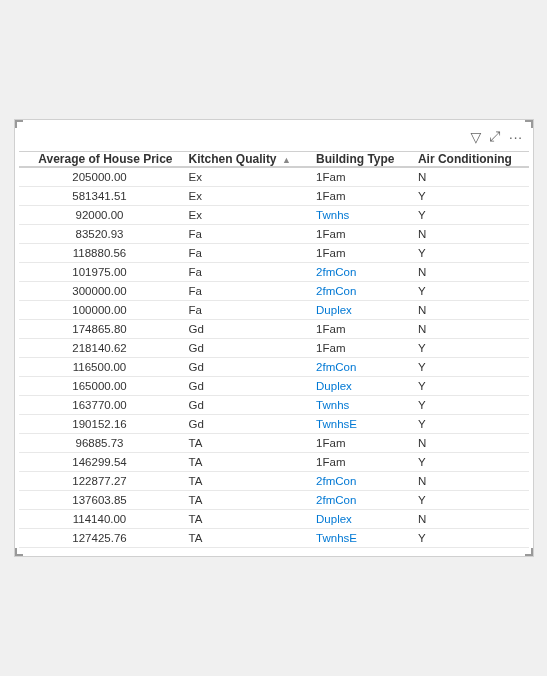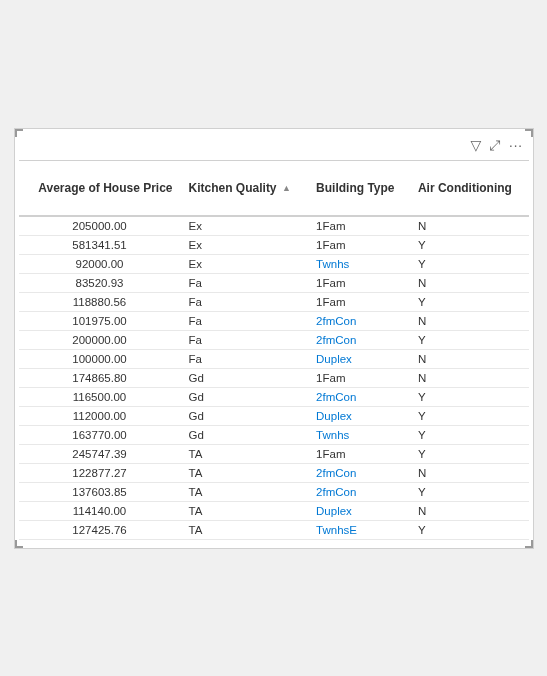--- a/index.html
+++ b/index.html
@@ -32,21 +32,21 @@
       font-size: 14px;
       cursor: pointer;
     }
     table {
       width: 100%;
       border-collapse: collapse;
     }
     thead tr th {
       border-bottom: 2px solid #d0d0d0;
       border-top: 1px solid #d0d0d0;
-      padding: 20px 8px;
+      padding: 0 8px;
       text-align: left;
       font-weight: 600;
       color: #333;
       font-size: 12px;
       white-space: nowrap;
     }
     thead tr th:first-child {
       text-align: right;
     }
     tbody tr td {
@@ -134,57 +134,75 @@
           <td>1Fam</td>
           <td>Y</td>
         </tr>
         <tr>
           <td>101975.00</td>
           <td>Fa</td>
           <td class="linked">2fmCon</td>
           <td>N</td>
         </tr>
         <tr>
-          <td>200000.00</td>
+          <td>300000.00</td>
           <td>Fa</td>
           <td class="linked">2fmCon</td>
           <td>Y</td>
         </tr>
         <tr>
           <td>100000.00</td>
           <td>Fa</td>
           <td class="linked">Duplex</td>
           <td>N</td>
         </tr>
         <tr>
           <td>174865.80</td>
           <td>Gd</td>
           <td>1Fam</td>
           <td>N</td>
         </tr>
         <tr>
+          <td>218140.62</td>
+          <td>Gd</td>
+          <td>1Fam</td>
+          <td>Y</td>
+        </tr>
+        <tr>
           <td>116500.00</td>
           <td>Gd</td>
           <td class="linked">2fmCon</td>
           <td>Y</td>
         </tr>
         <tr>
-          <td>112000.00</td>
+          <td>165000.00</td>
           <td>Gd</td>
           <td class="linked">Duplex</td>
           <td>Y</td>
         </tr>
         <tr>
           <td>163770.00</td>
           <td>Gd</td>
           <td class="linked">Twnhs</td>
           <td>Y</td>
         </tr>
         <tr>
-          <td>245747.39</td>
+          <td>190152.16</td>
+          <td>Gd</td>
+          <td class="linked">TwnhsE</td>
+          <td>Y</td>
+        </tr>
+        <tr>
+          <td>96885.73</td>
+          <td>TA</td>
+          <td>1Fam</td>
+          <td>N</td>
+        </tr>
+        <tr>
+          <td>146299.54</td>
           <td>TA</td>
           <td>1Fam</td>
           <td>Y</td>
         </tr>
         <tr>
           <td>122877.27</td>
           <td>TA</td>
           <td class="linked">2fmCon</td>
           <td>N</td>
         </tr>

